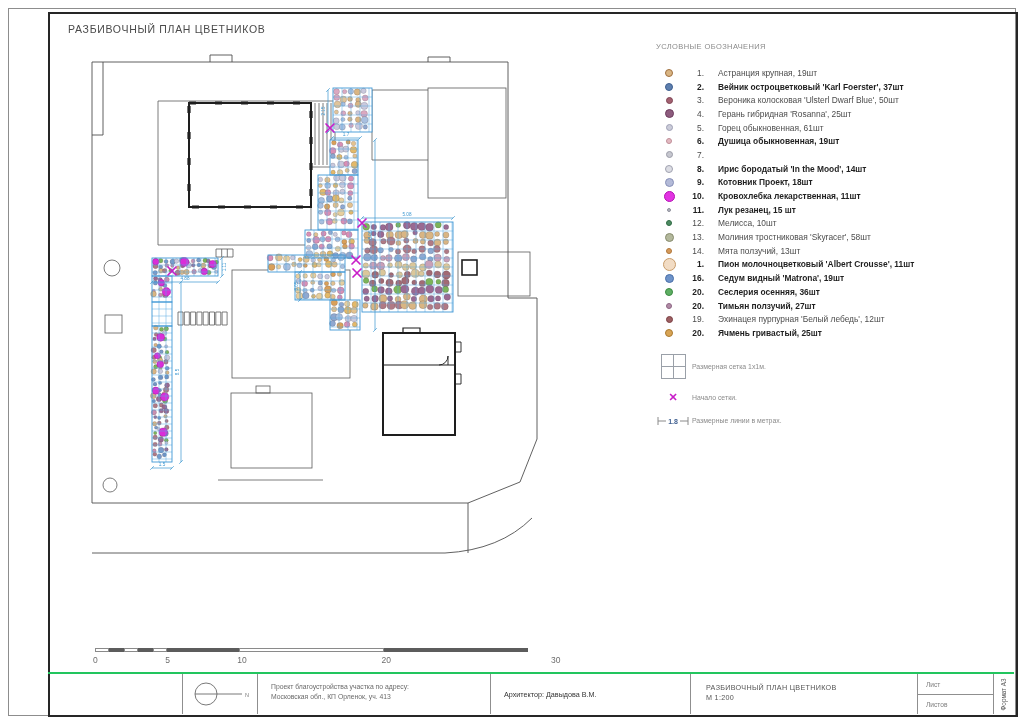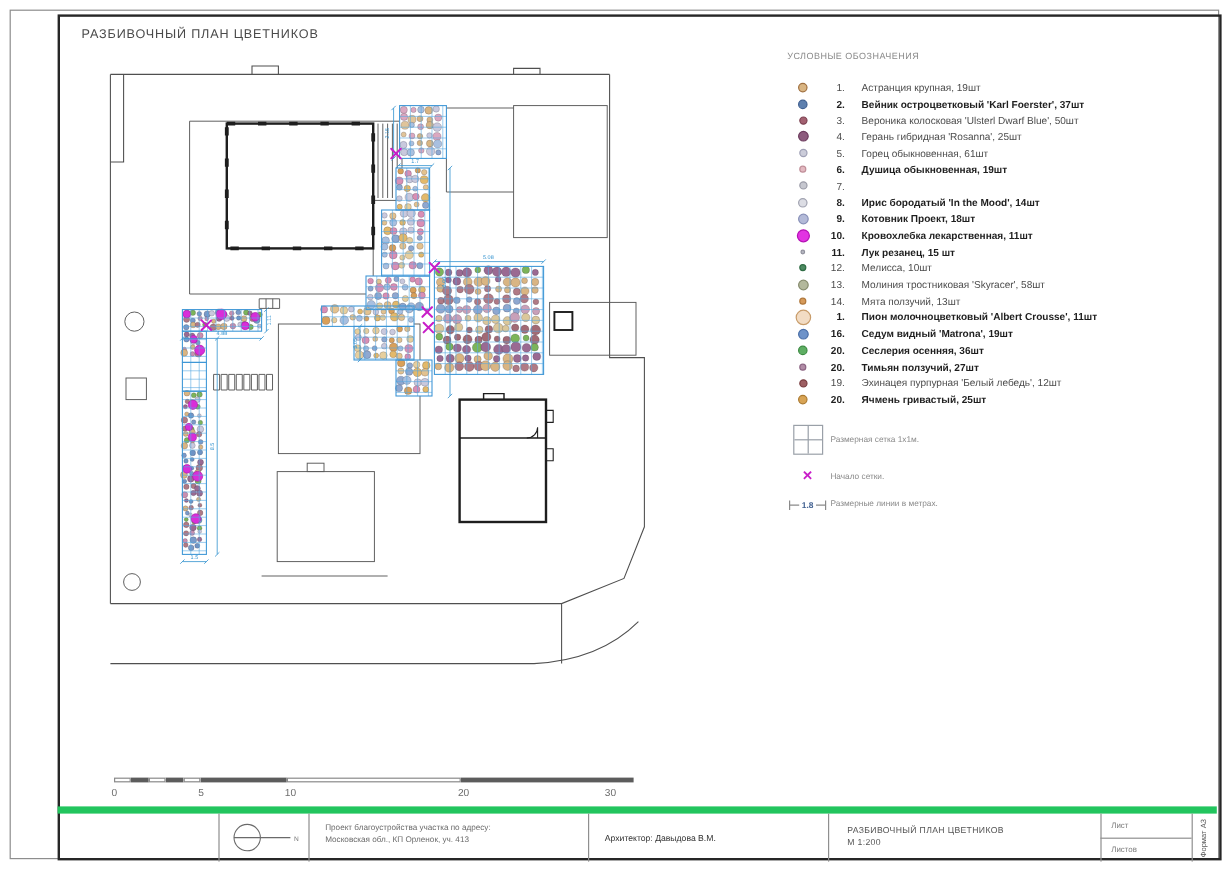--- a/index.html
+++ b/index.html
@@ -24,21 +24,21 @@
   .grid-icon{width:23px;height:23px;border:1px solid #9aa0a8;position:relative;background:#fff}
   .grid-icon:before{content:"";position:absolute;left:50%;top:0;width:1px;height:100%;background:#9aa0a8}
   .grid-icon:after{content:"";position:absolute;top:50%;left:0;height:1px;width:100%;background:#9aa0a8}
   .x-icon{color:#c81ec8;font-weight:bold;font-size:11px;line-height:1}
   
   .seg{position:absolute;top:648px;height:4px}
   .seg.dark{background:#5c5c5c}
   .seg.light{background:#fff;border:1px solid #8a8a8a;box-sizing:border-box}
   .scale-label{position:absolute;top:655px;font-size:8.5px;color:#6d6d6d}
   
-  .tb{position:absolute;left:48px;top:672px;width:966px;height:40px;border-top:6px solid #22c55e;color:#555}
+  .tb{position:absolute;left:48px;top:672px;width:966px;height:40px;border-top:2px solid #22c55e;color:#555}
   .tb .v{position:absolute;top:0;bottom:0;width:1px;background:#8f8f8f}
   .tb .h{position:absolute;height:1px;background:#8f8f8f}
   .tb-cell{position:absolute;top:0;height:40px;box-sizing:border-box}
   .tb-project{left:209px;width:233px;padding:8px 0 0 14px;font-size:6.8px;line-height:9.5px;color:#6a6a6a}
   .tb-architect{left:442px;width:200px;display:flex;align-items:center;padding-left:14px;font-size:7.2px;color:#333}
   .tb-title{left:642px;width:227px;padding:9px 0 0 16px;font-size:7.2px;line-height:10px;color:#555;letter-spacing:.3px}
   .tb-sheet{left:869px;width:76px;height:20px;display:flex;align-items:center;padding-left:9px;font-size:6.6px;color:#7d7d7d}
   .tb-sheets{left:869px;top:20px;width:76px;height:20px;display:flex;align-items:center;padding-left:9px;font-size:6.6px;color:#7d7d7d}
   .tb-format{left:945px;width:21px;display:flex;align-items:center;justify-content:center}
   .tb-format span{transform:rotate(-90deg);white-space:nowrap;font-size:6.3px;color:#555}
@@ -773,21 +773,21 @@
     <div class="seg dark" style="left: 167.15px; width: 72.15px;"></div>
     <div class="seg dark" style="left: 383.6px; width: 144.3px;"></div>
     <div class="seg light" style="left: 95px; width: 14.43px;"></div>
     <div class="seg light" style="left: 123.86px; width: 14.43px;"></div>
     <div class="seg light" style="left: 152.72px; width: 14.43px;"></div>
     <div class="seg light" style="left: 239.3px; width: 144.3px;"></div>
     <span class="scale-label" style="left: 93px;">0</span>
     <span class="scale-label" style="left: 165.15px;">5</span>
     <span class="scale-label" style="left: 237.3px;">10</span>
     <span class="scale-label" style="left: 381.6px;">20</span>
-    <span class="scale-label" style="left: 504px;">30</span>
+    <span class="scale-label" style="left: 551px;">30</span>
   </div>
 
 <div class="tb">
   <div class="v" style="left:134px"></div>
   <div class="v" style="left:209px"></div>
   <div class="v" style="left:442px"></div>
   <div class="v" style="left:642px"></div>
   <div class="v" style="left:869px"></div>
   <div class="v" style="left:945px"></div>
   <div class="h" style="left:869px;width:76px;top:20px"></div>

